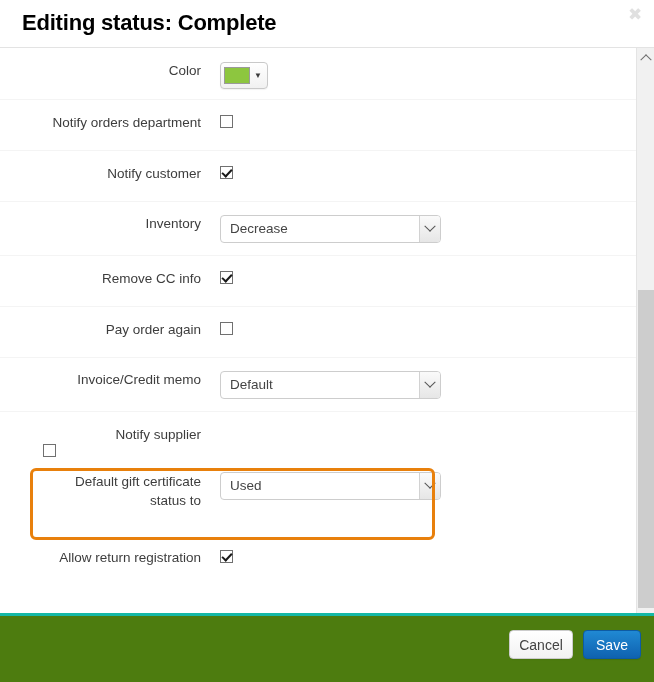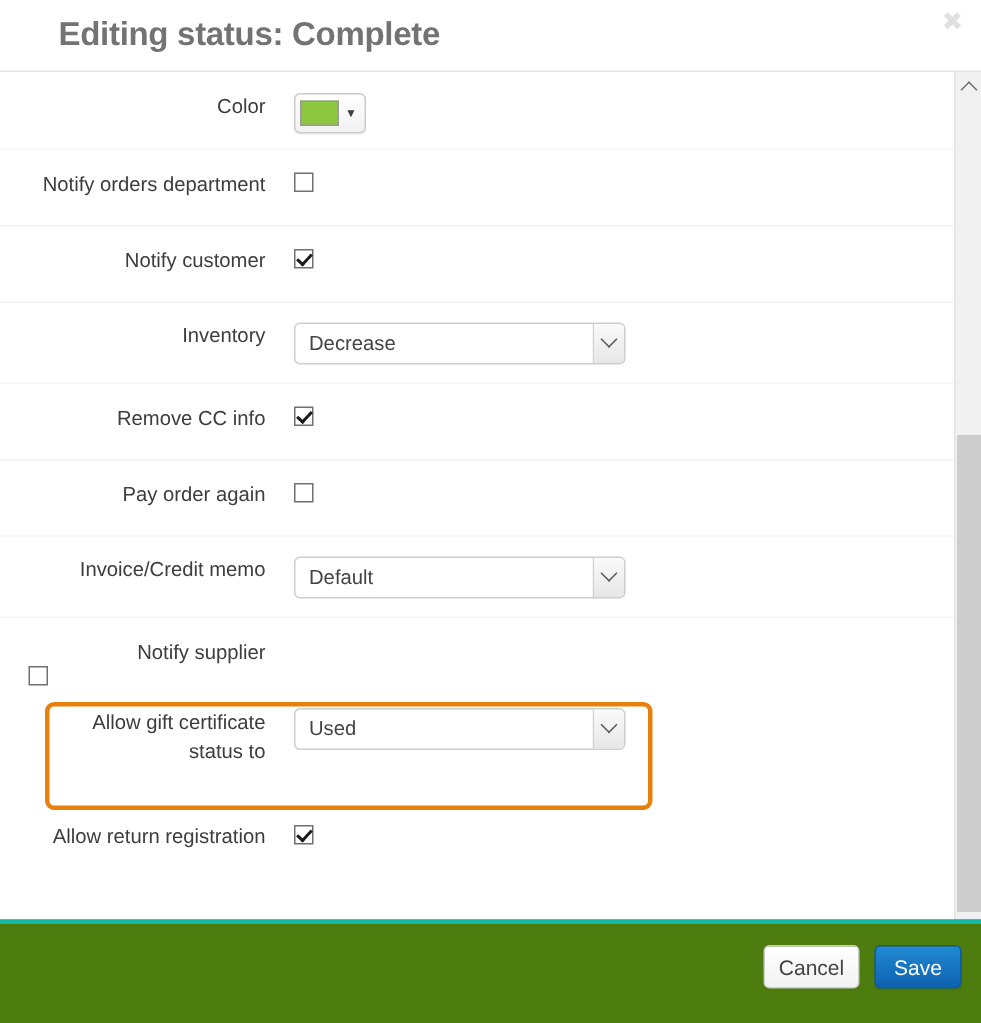--- a/index.html
+++ b/index.html
@@ -34,24 +34,23 @@
     border-bottom: 1px solid #e3e3e3;
     background: #ffffff;
     box-sizing: border-box;
   }
   .dialog-title {
     position: absolute;
     left: 22px;
     top: 10px;
     font-size: 22px;
     font-weight: bold;
-    color: #737373;
+    color: #000000;
     letter-spacing: -0.2px;
     white-space: nowrap;
-    margin-left: 17px;
   }
   .close-btn {
     position: absolute;
     right: 9px;
     top: 5px;
     width: 20px;
     height: 20px;
     line-height: 20px;
     text-align: center;
     font-size: 17px;
@@ -71,20 +70,21 @@
     overflow: hidden;
     box-sizing: border-box;
   }
 
   .form-row {
     position: relative;
     width: 636px;
     display: flex;
     align-items: flex-start;
     box-sizing: border-box;
+    padding-left: 24px;
   }
   .form-row.sep {
     border-bottom: 1px solid #f4f4f4;
   }
 
   .row-label {
     width: 177px;
     text-align: right;
     font-size: 13.5px;
     color: #3d3d3d;
@@ -382,21 +382,21 @@
     </div>
 
     <div class="form-row r-supp">
       <div class="row-label">Notify supplier</div>
       <div class="row-control">
         <span class="cb"></span>
       </div>
     </div>
 
     <div class="form-row r-gift">
-      <div class="row-label">Allow gift certificate
+      <div class="row-label">Default gift certificate
 status to</div>
       <div class="row-control">
         <div class="sel">
           <div class="sel-value">Used</div>
           <div class="sel-arrow">
               <span></span>
             </div>
         </div>
       </div>
     </div>

